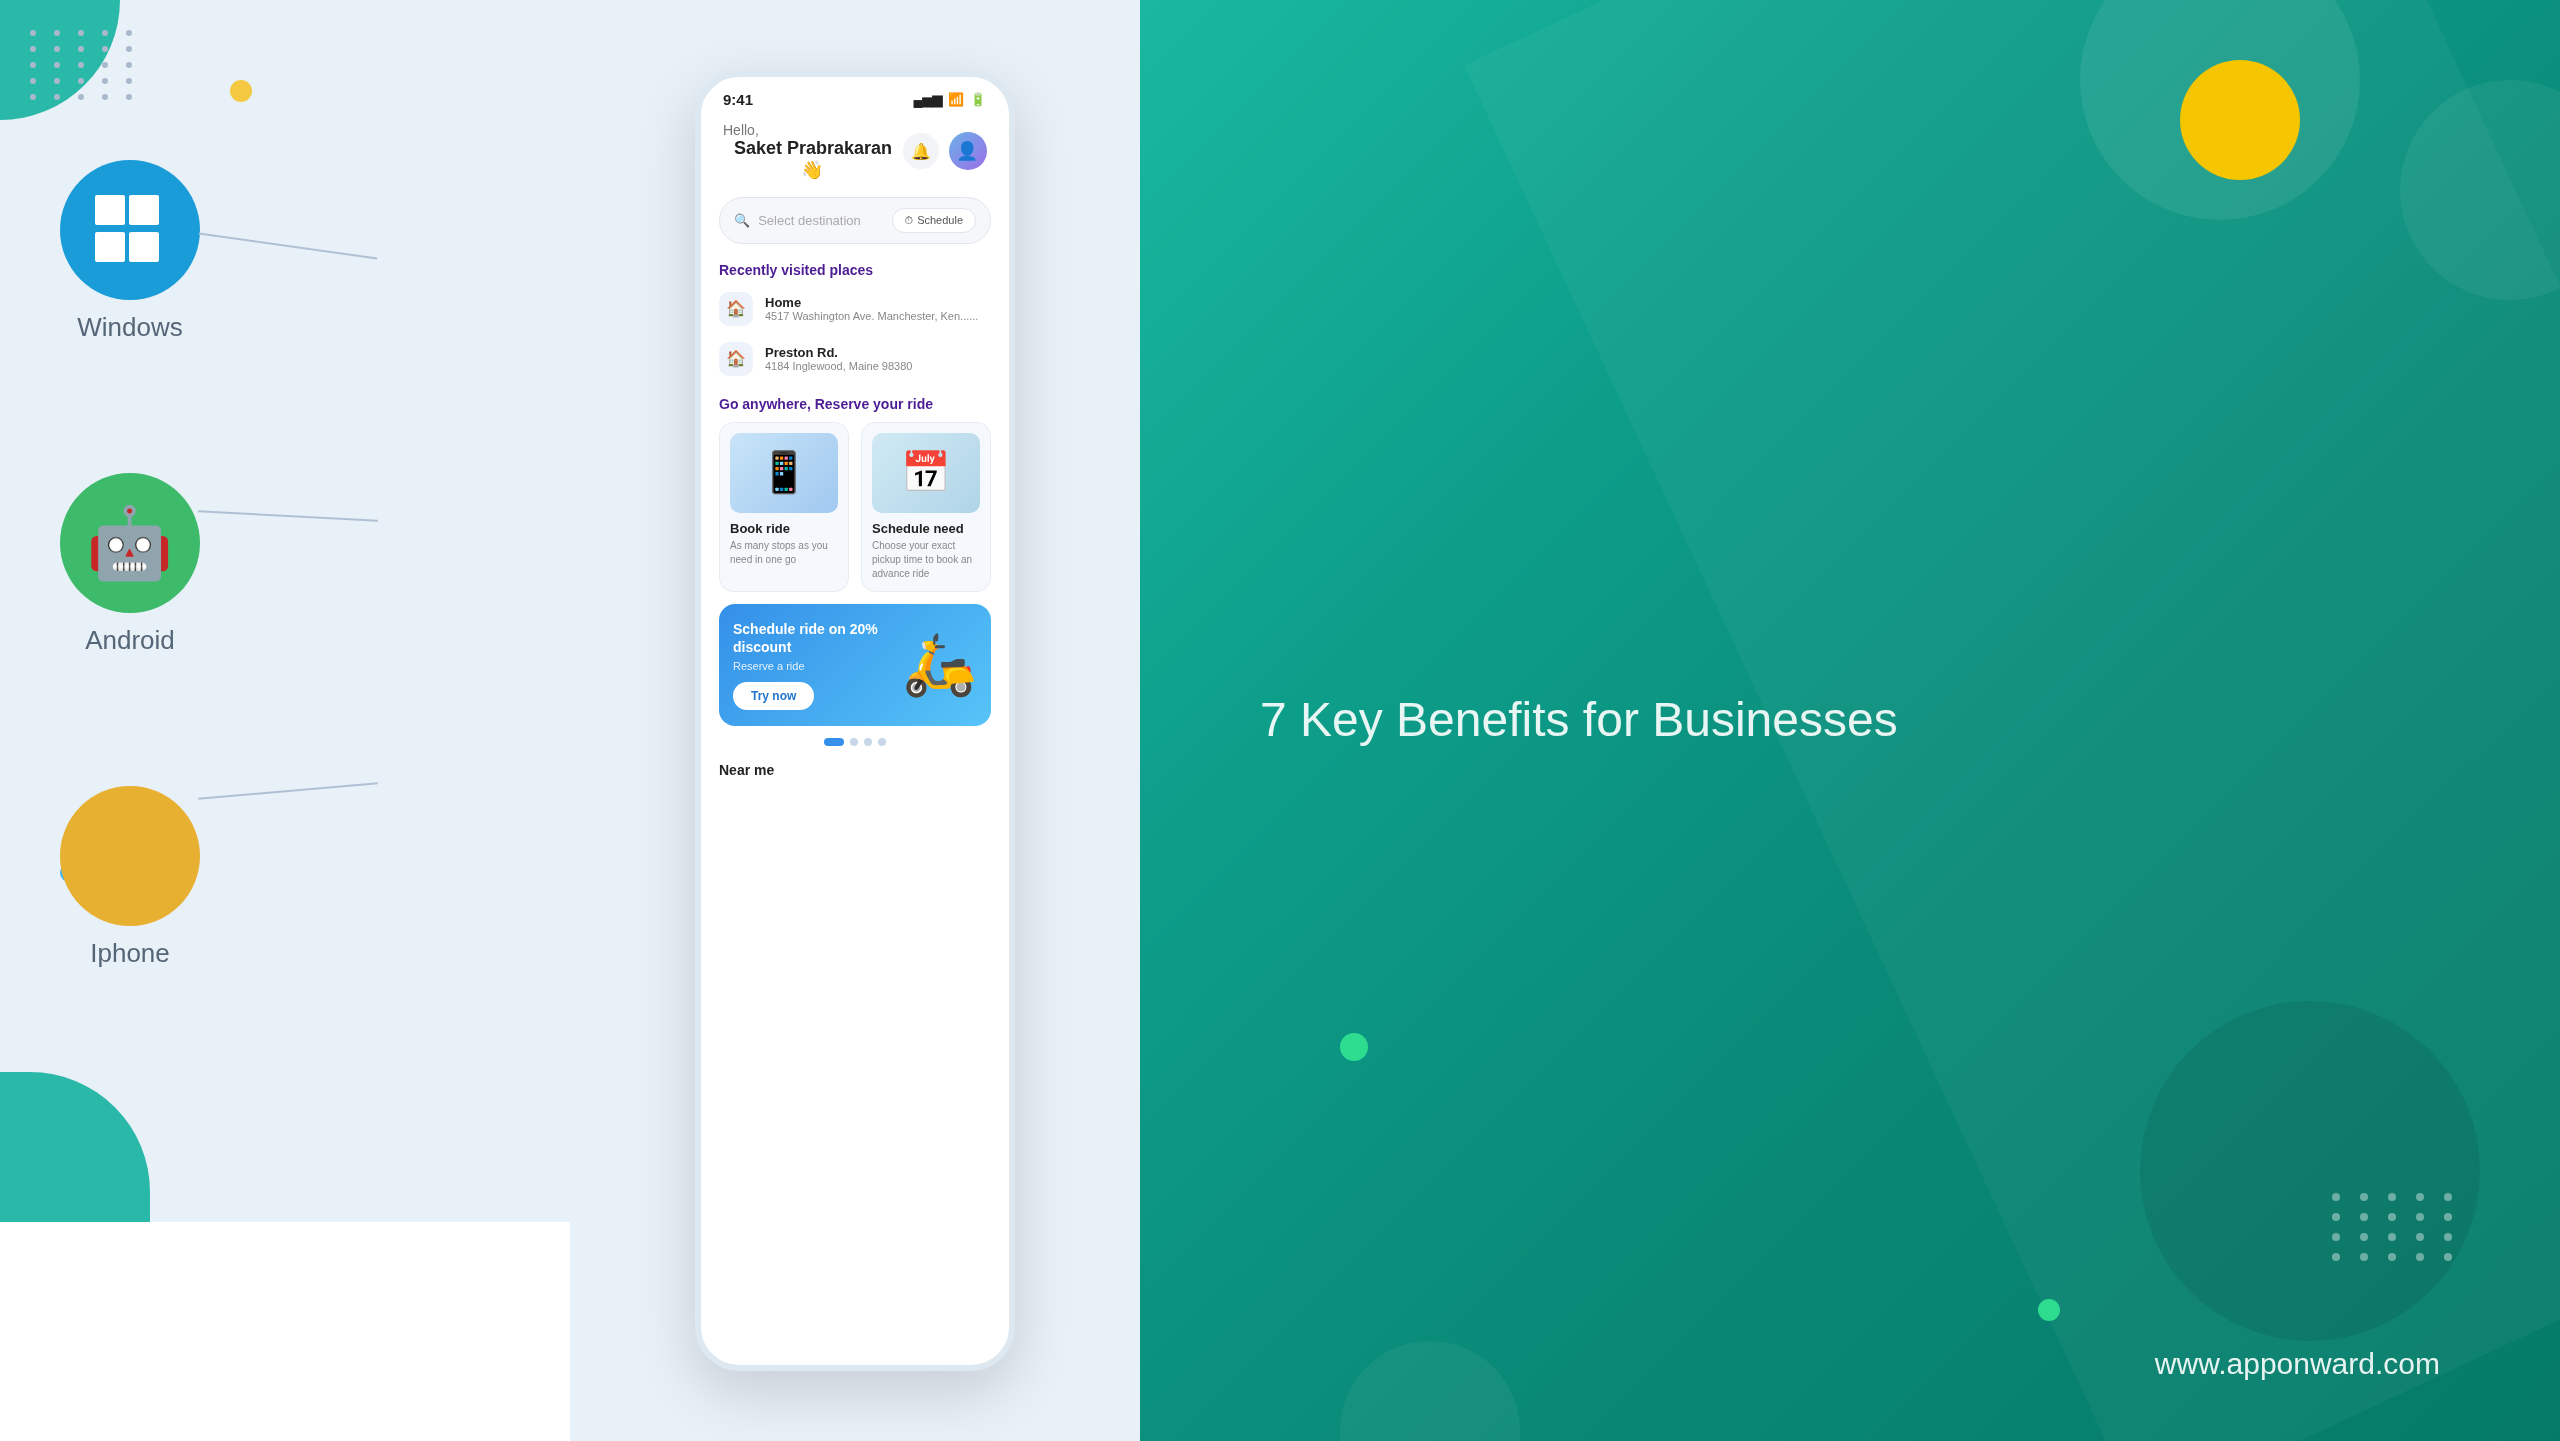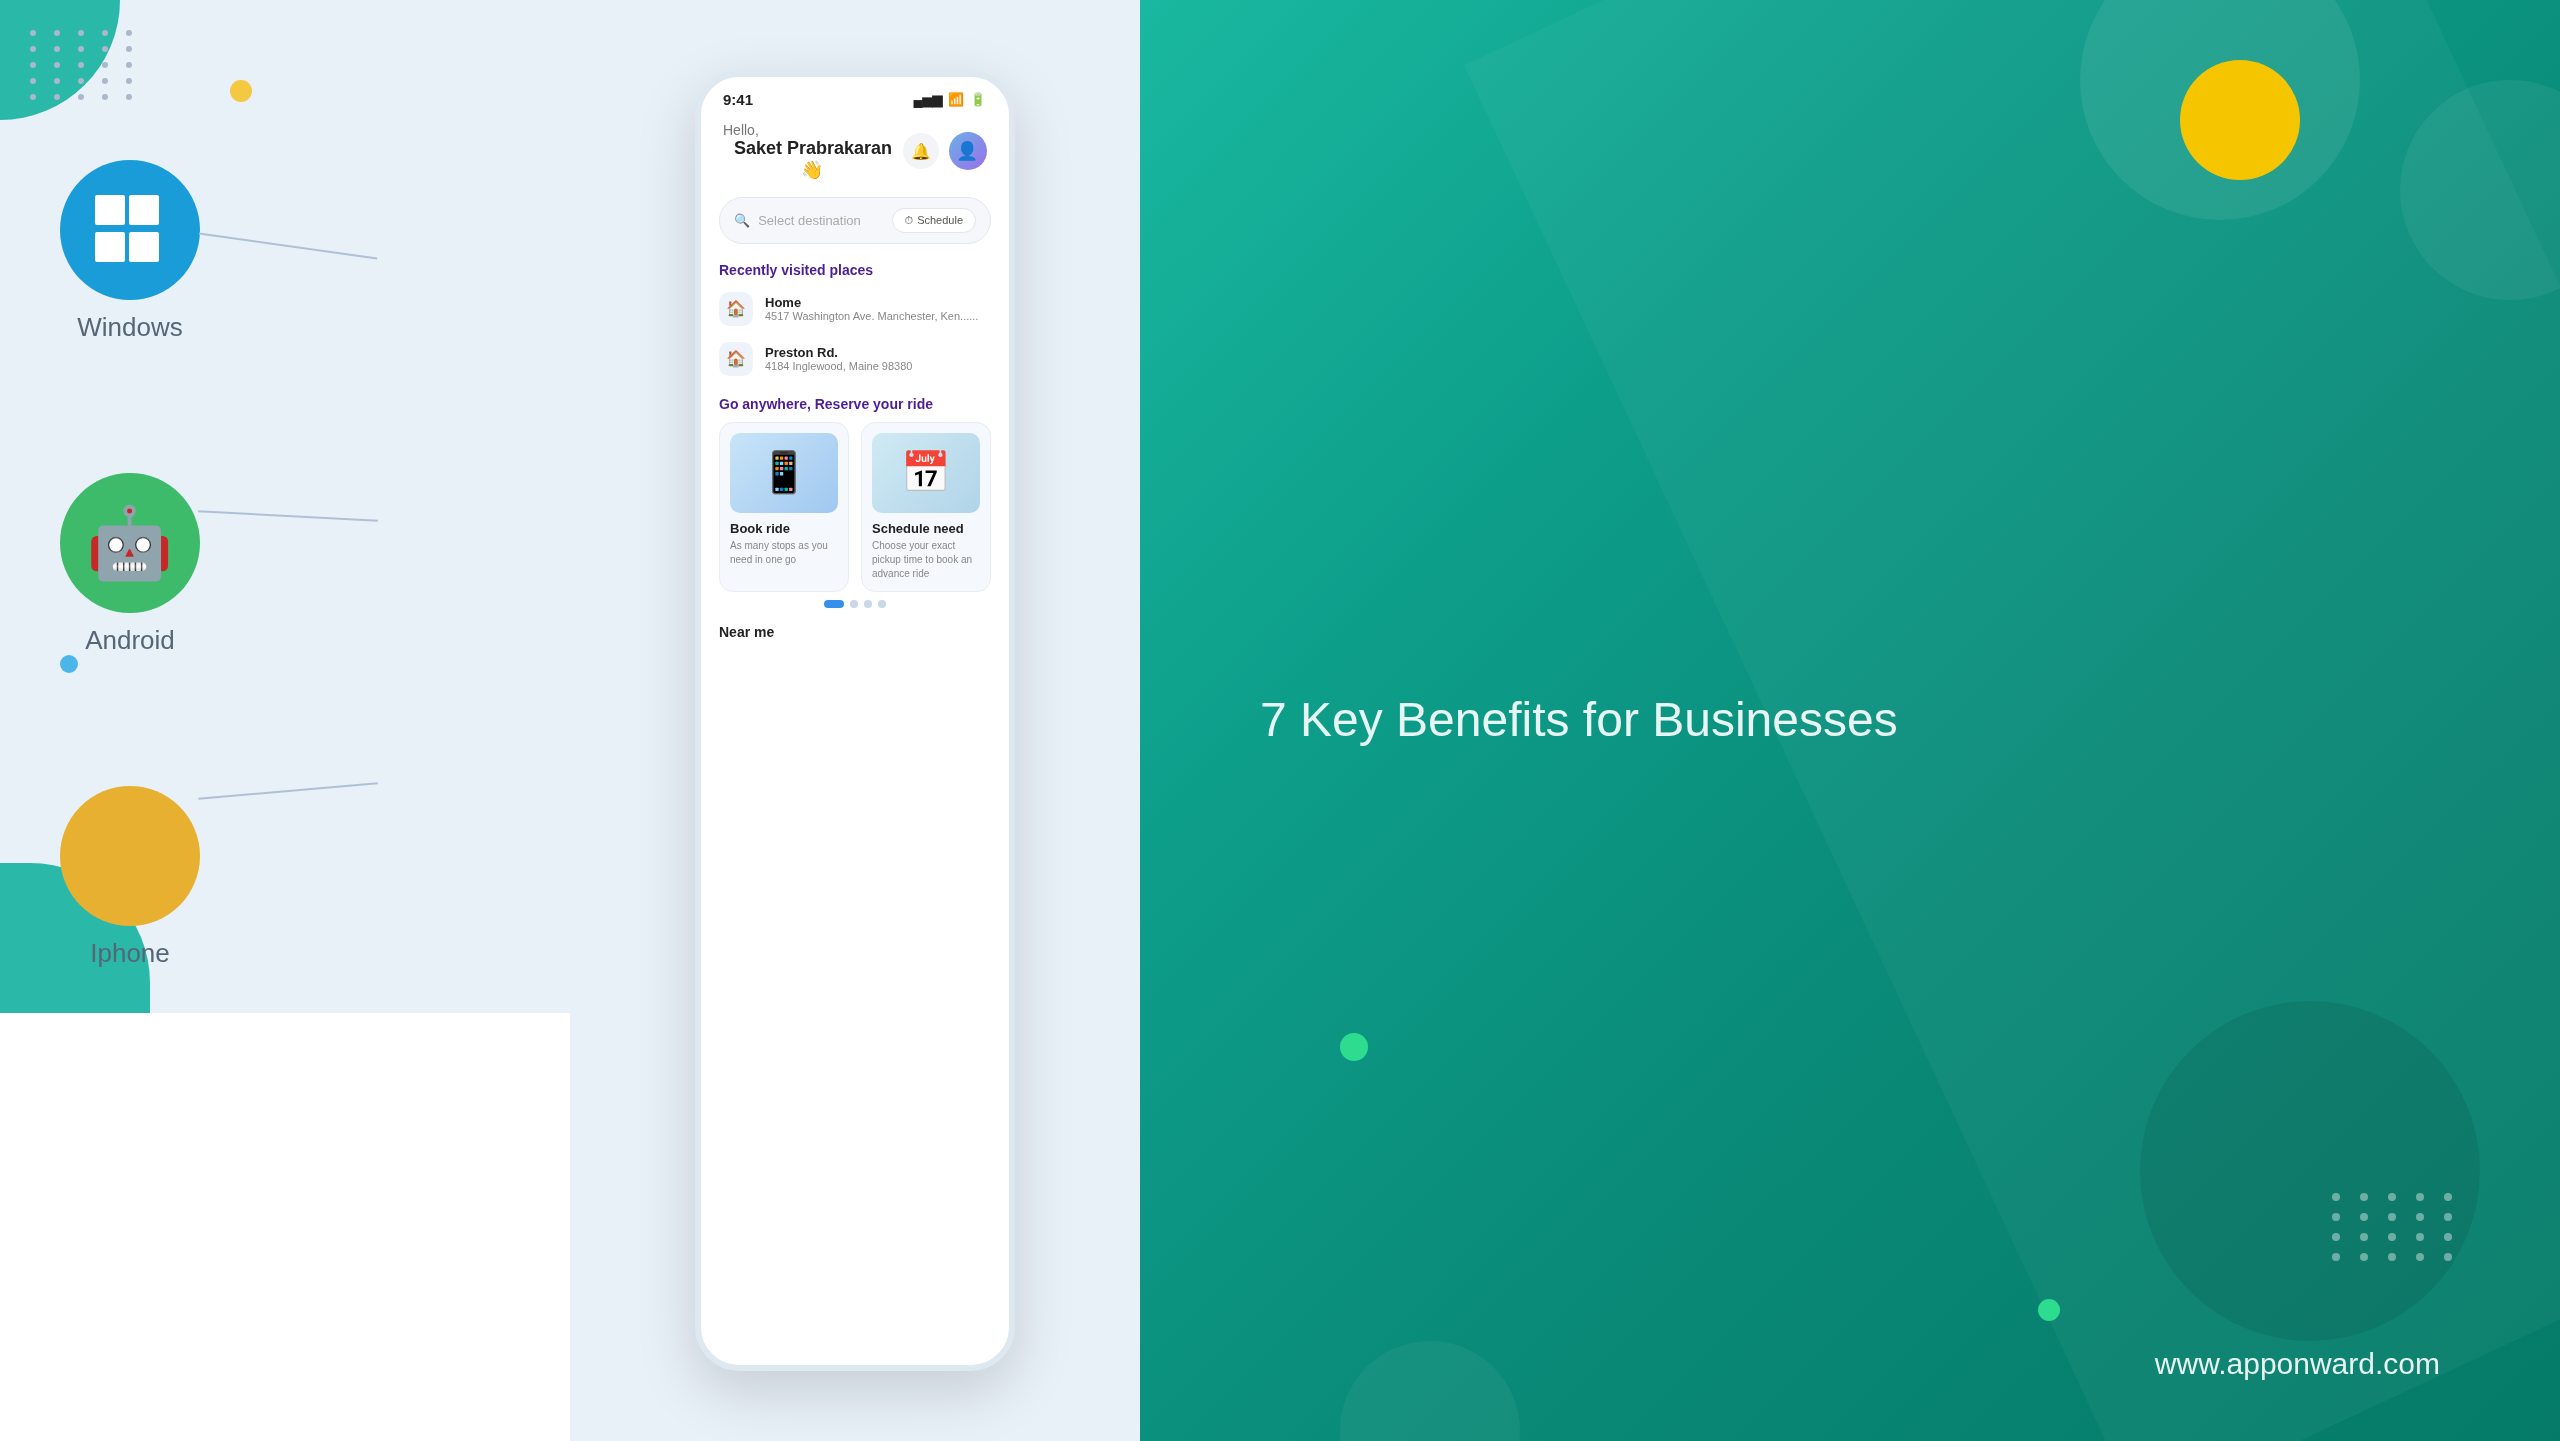--- a/index.html
+++ b/index.html
@@ -1,21 +1,21 @@
 <!DOCTYPE html>
 <html><head>
   <meta charset="utf-8">
   <style>
     * { box-sizing: border-box; margin: 0; padding: 0; }
     body { width: 2560px; height: 1441px; overflow: hidden; font-family: 'Segoe UI', Arial, sans-serif; display: flex; }
 
     
     .left-panel {
       width: 570px;
-      height: 1013px;
+      height: 1222px;
       background: #e8f0f8;
       position: relative;
       overflow: hidden;
       flex-shrink: 0;
     }
     .left-panel .dot-pattern {
       position: absolute;
       top: 30px;
       left: 30px;
       display: grid;
@@ -508,20 +508,28 @@
 
       <div class="ride-card">
         <div class="ride-card-img schedule">
           <span style="font-size:40px;">📅</span>
         </div>
         <div class="ride-card-title">Schedule need</div>
         <div class="ride-card-desc">Choose your exact pickup time to book an advance ride</div>
       </div>
     </div>
 
+    <div class="promo-banner">
+      <div class="promo-left">
+        <div class="promo-title">Schedule ride on 20% discount</div>
+        <div class="promo-sub">Reserve a ride</div>
+        <div class="promo-btn">Try now</div>
+      </div>
+      <div class="promo-img">🛵</div>
+    </div>
 
     <div class="carousel-dots">
       <div class="cdot active"></div>
       <div class="cdot"></div>
       <div class="cdot"></div>
       <div class="cdot"></div>
     </div>
 
     <div class="near-me">Near me</div>
   </div>

